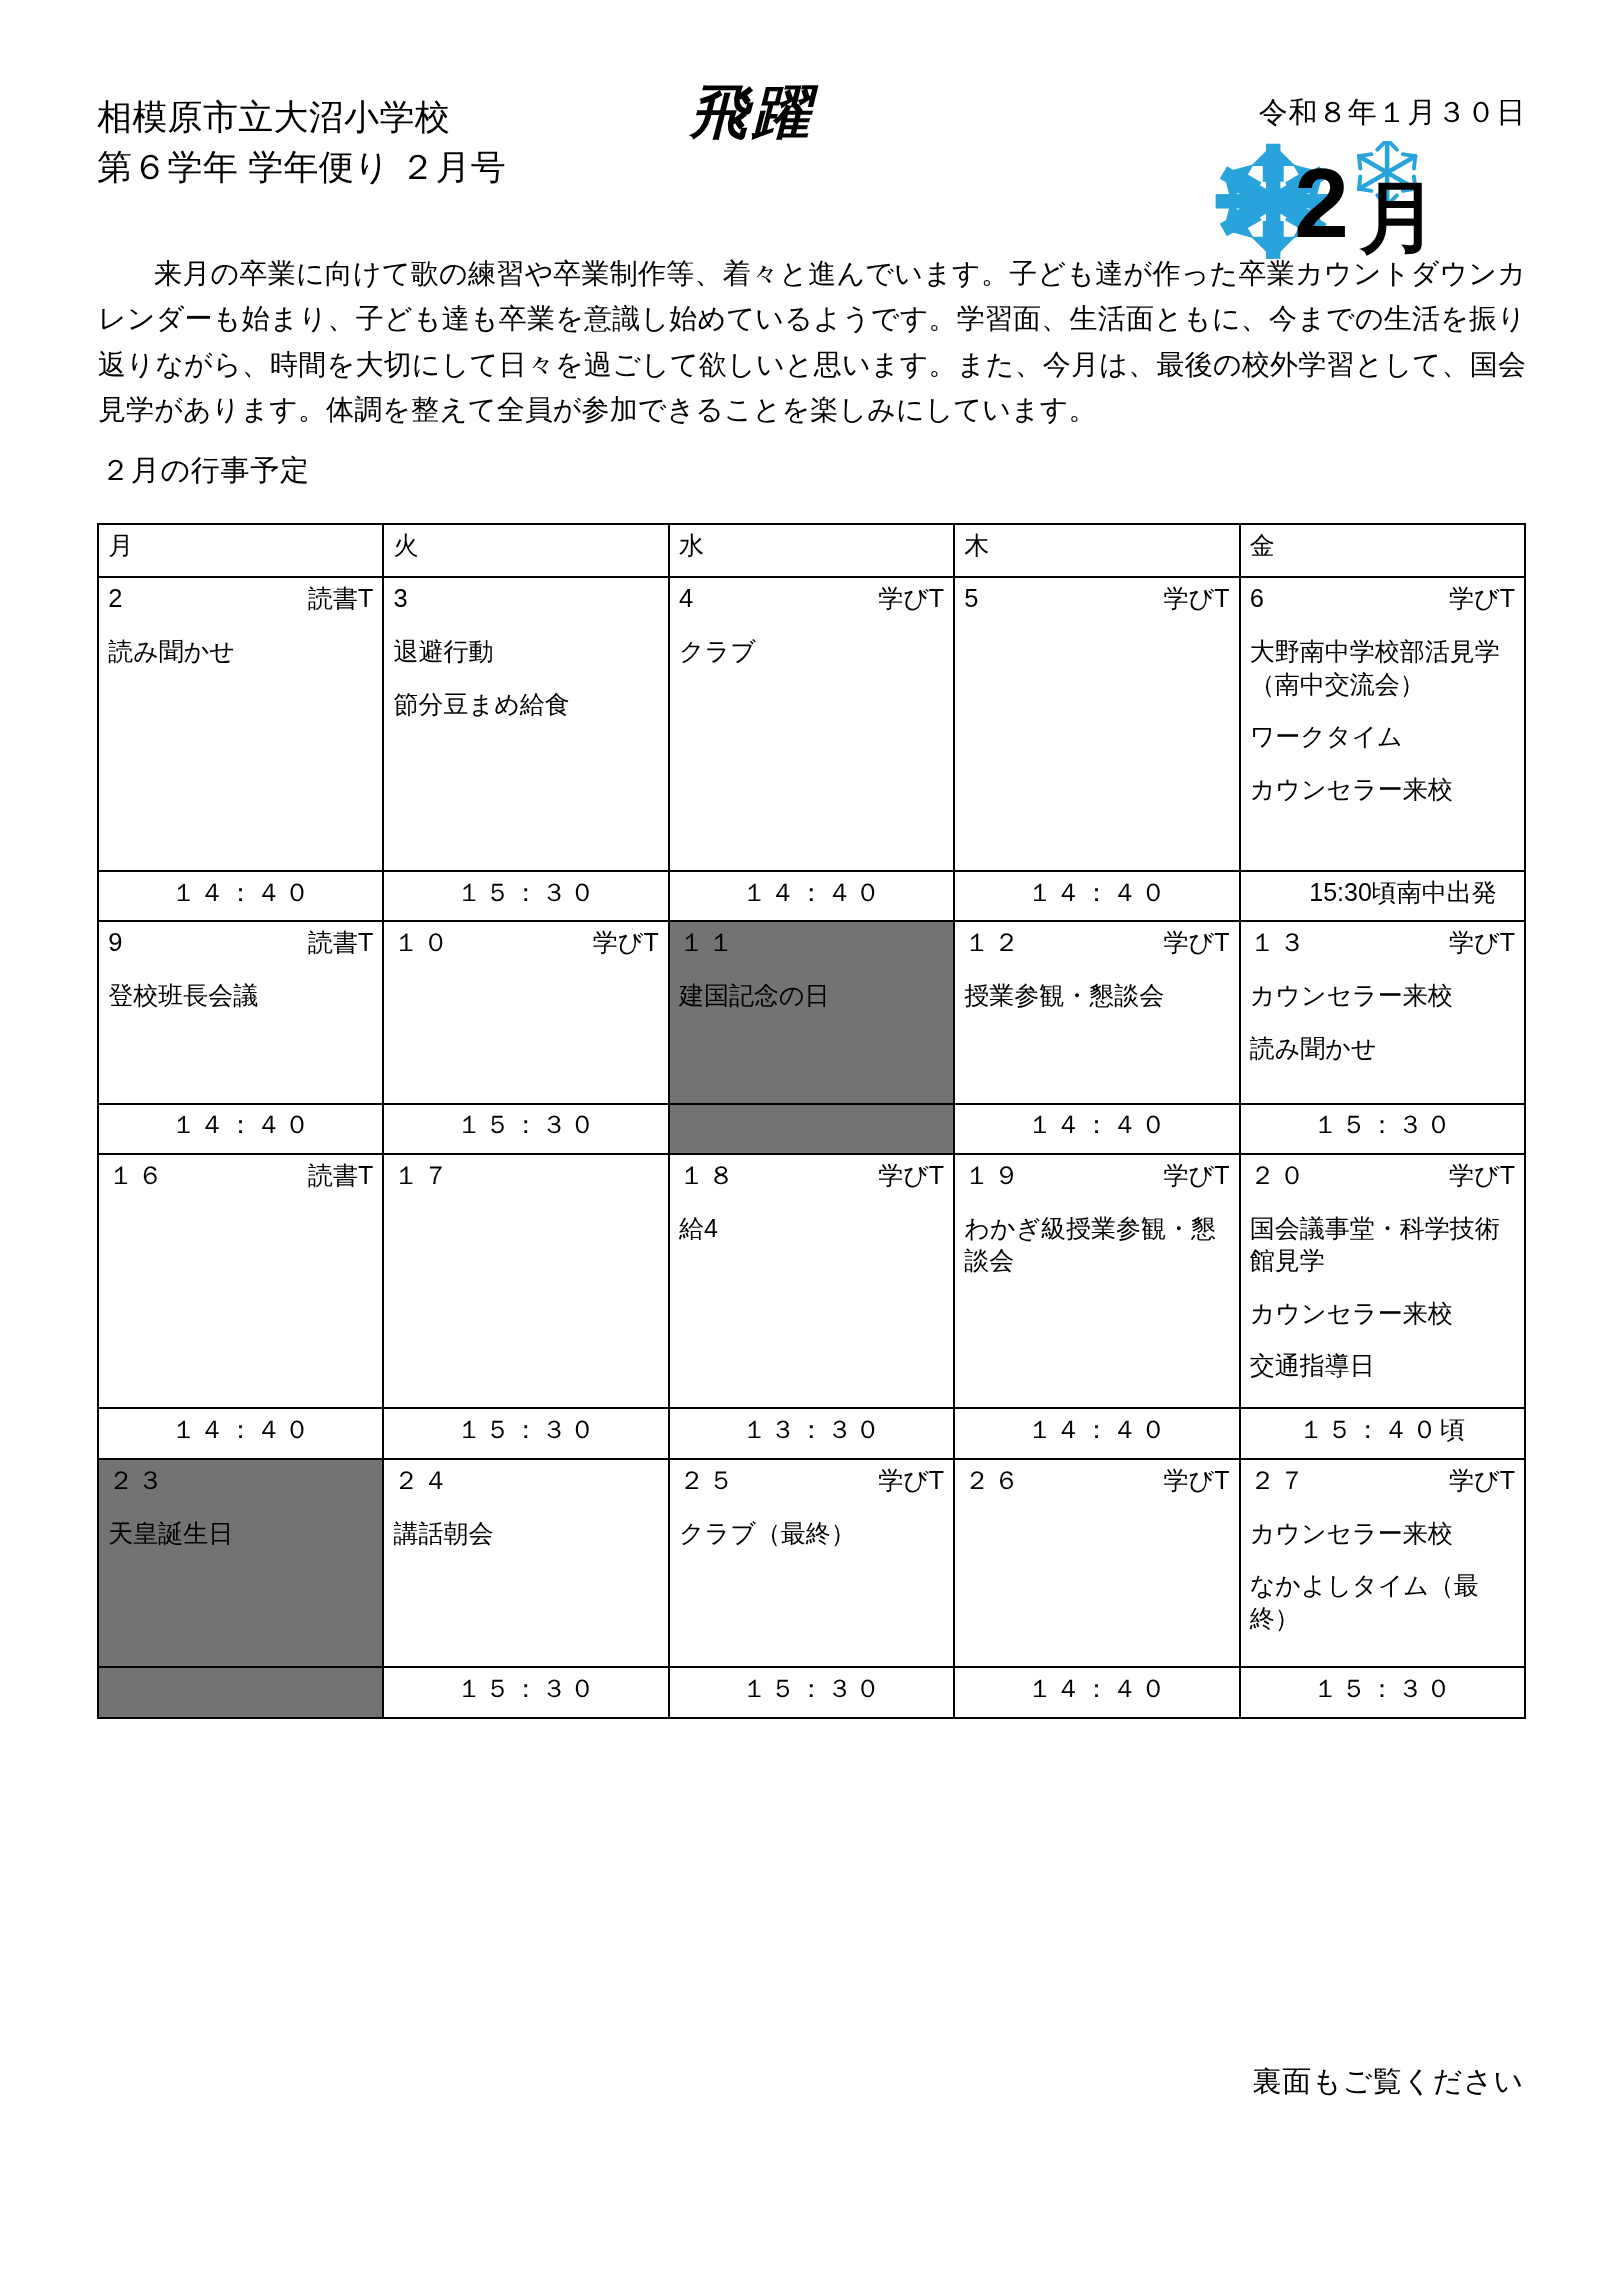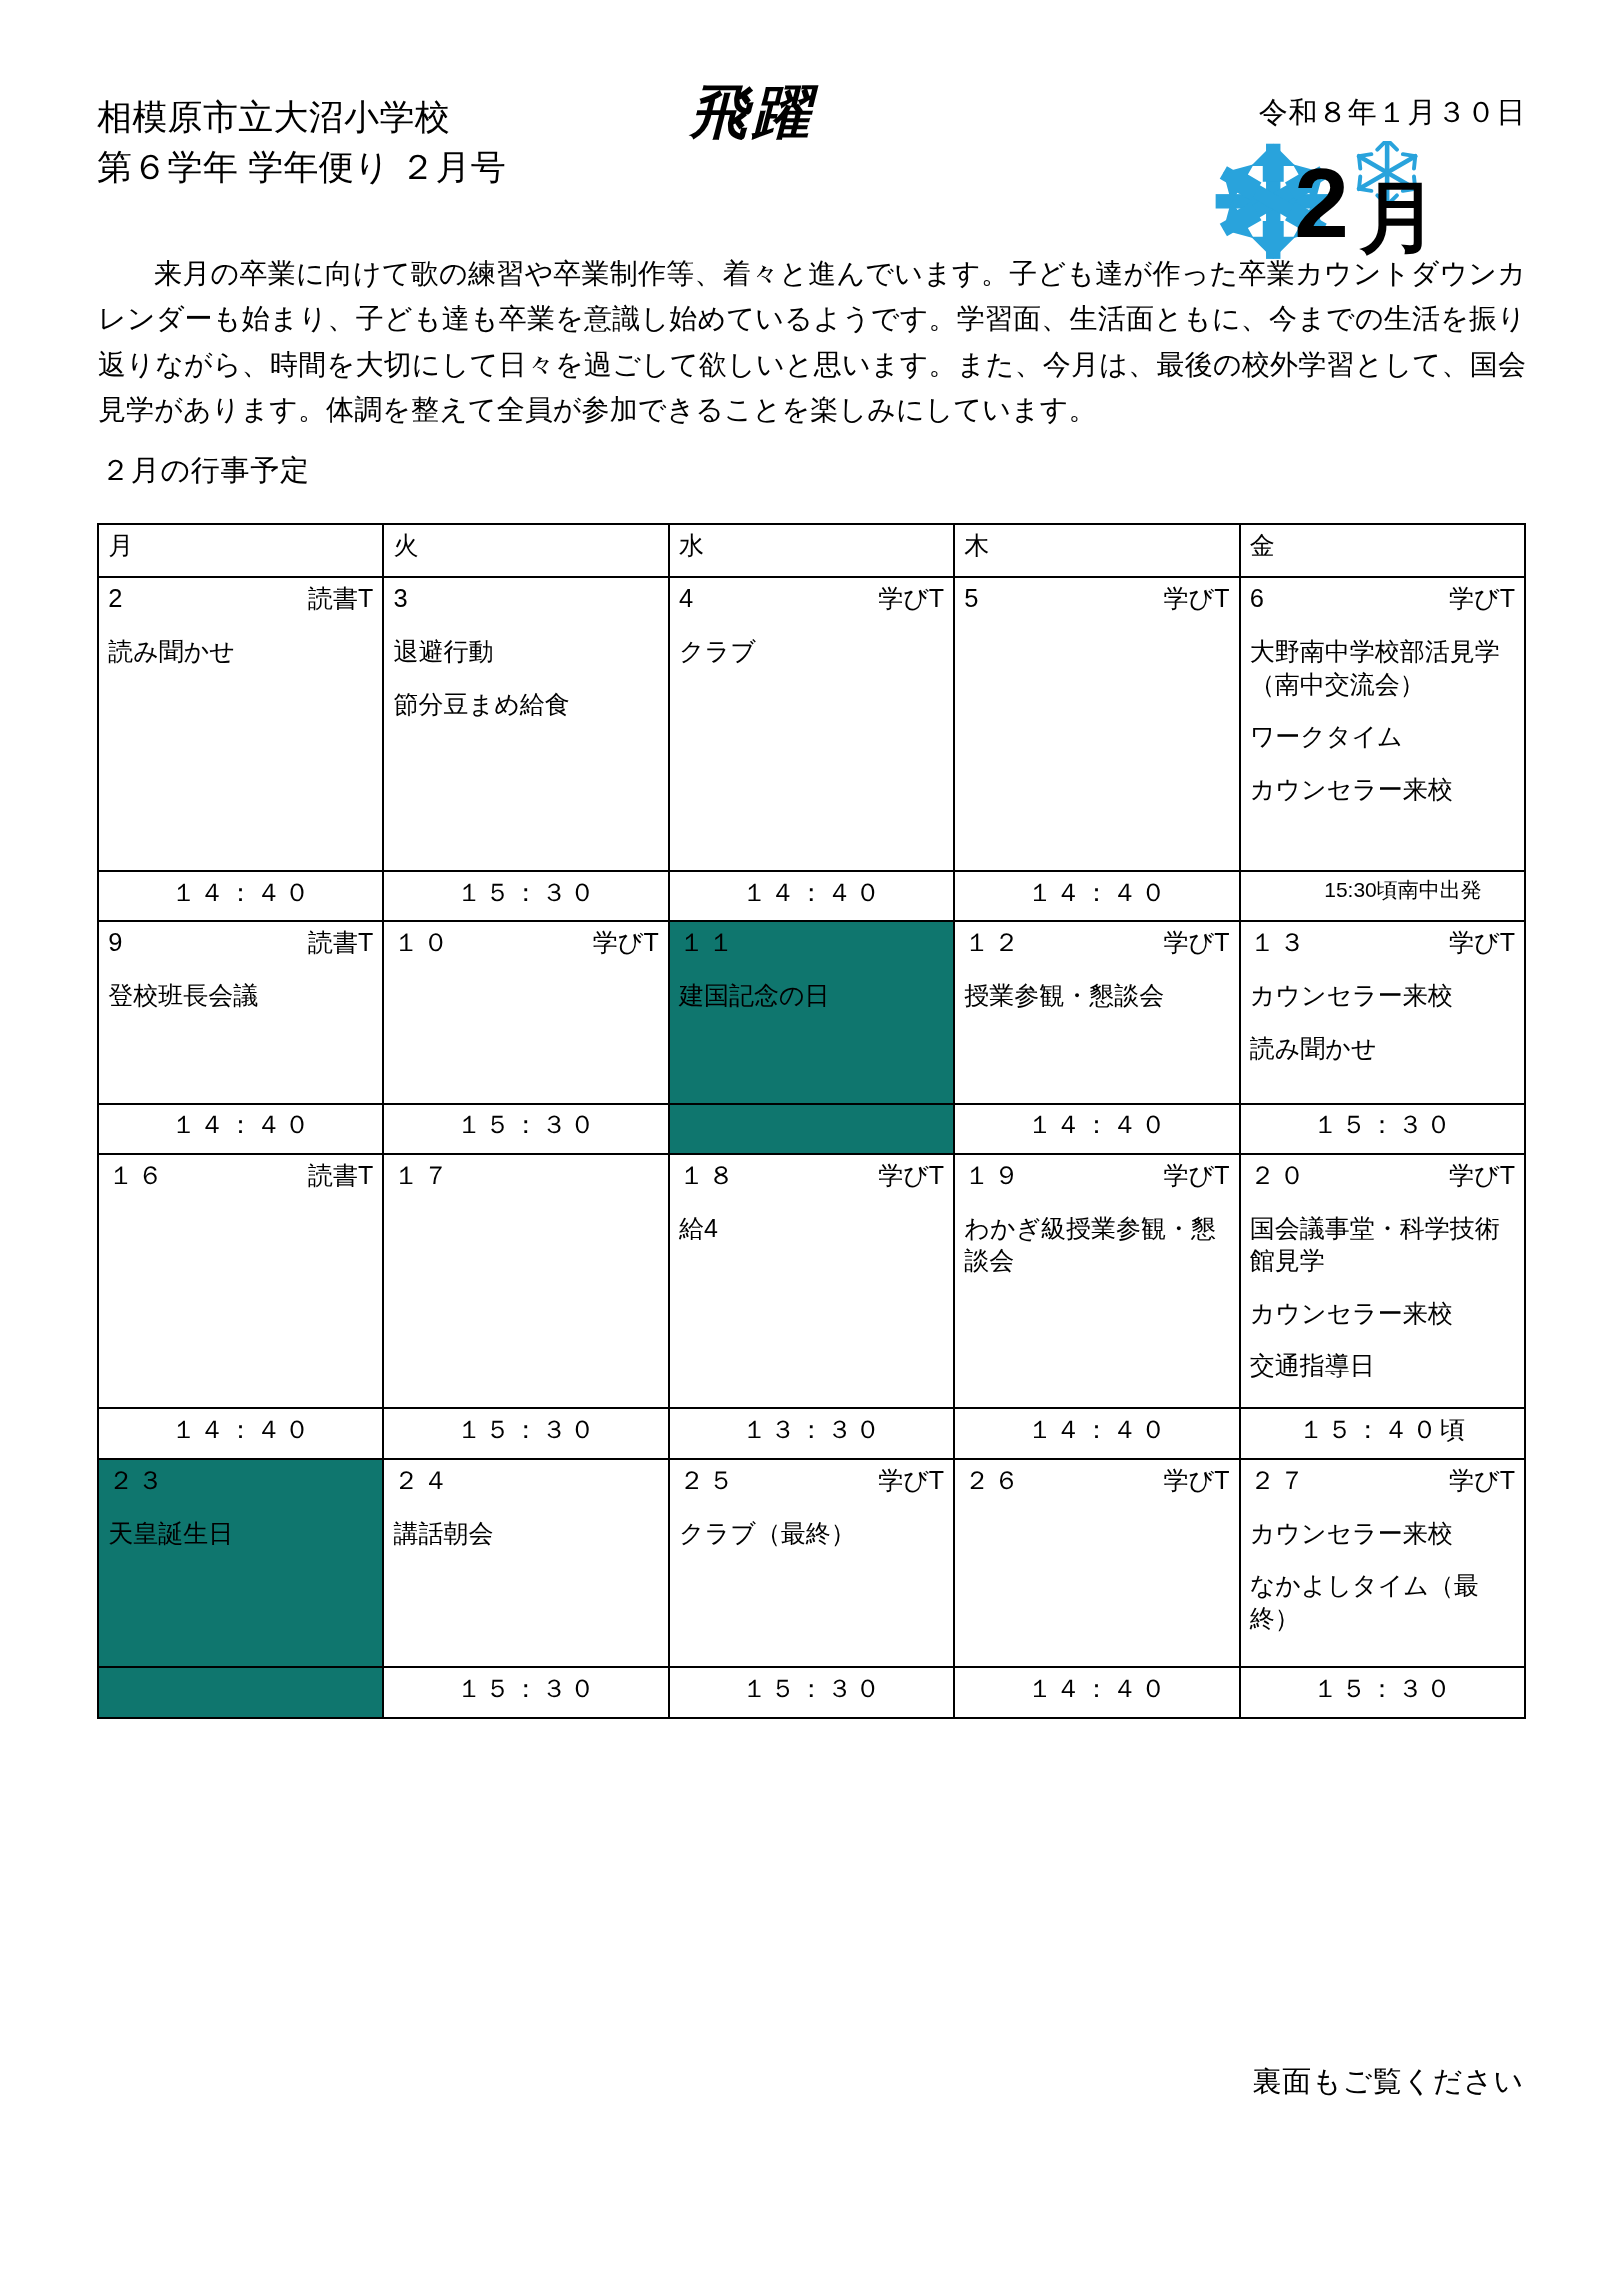--- a/index.html
+++ b/index.html
@@ -144,24 +144,24 @@
   td.time {
     height: 38px;
     text-align: center;
     padding: 5.2px 3.9px 6.5px 3.9px;
     font-size: 25.5px;
     letter-spacing: 3.3px;
     white-space: nowrap;
   }
   td.time.compact {
     letter-spacing: 0px;
-    font-size: 21px;
+    font-size: 25px;
     padding-left: 48px;
   }
-  td.holiday { background: #0f766e; }
+  td.holiday { background: #737373; }
 
   
   tr.week1 td.day { height: 281px; }
   tr.week2 td.day { height: 170px; }
   tr.week3 td.day { height: 242px; }
   tr.week4 td.day { height: 196px; }
 
   
   .notice {
     position: absolute;

